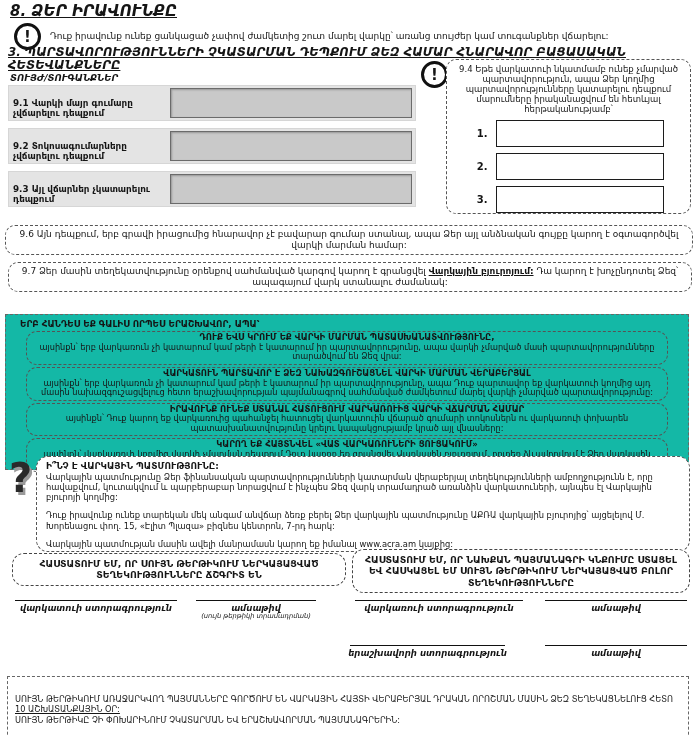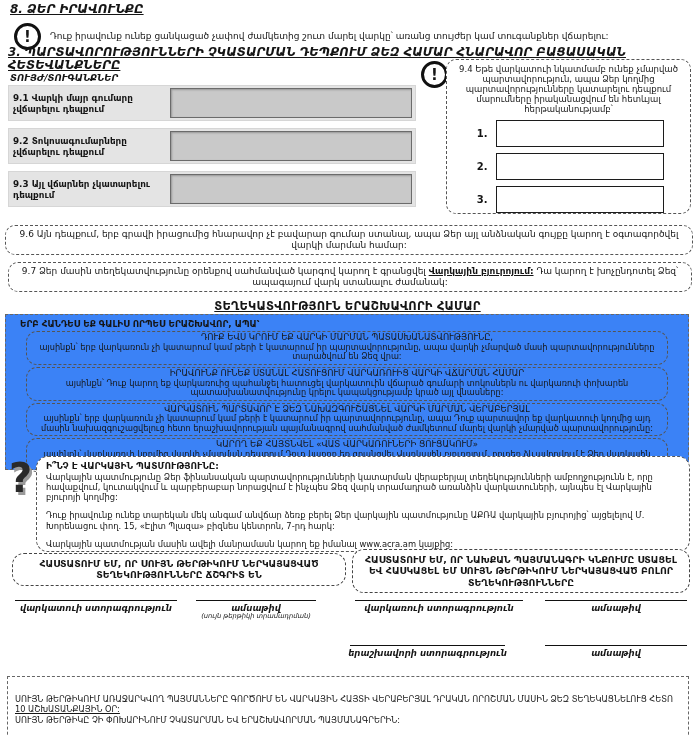--- a/index.html
+++ b/index.html
@@ -2,53 +2,53 @@
 <html><head>
 <meta charset="utf-8">
 <style>
   html,body{margin:0;padding:0;background:#fff;}
   #page{
     position:relative;width:695px;height:736px;background:#fff;
     font-family:"DejaVu Sans",sans-serif;color:#151515;overflow:hidden;
   }
   .abs{position:absolute;}
   
-  .sec-title{font-weight:bold;font-style:italic;text-decoration:underline;font-size:12px;}
+  .sec-title{font-weight:bold;font-style:italic;text-decoration:underline;font-size:15px;}
   .sec9-title{font-weight:bold;font-style:italic;text-decoration:underline;font-size:11.8px;line-height:1.08;}
   .warn-icon{
     width:21px;height:21px;border:3px solid #111;border-radius:50%;
     display:flex;align-items:center;justify-content:center;
     font-weight:bold;font-size:15px;flex:none;background:#fff;
   }
   .small-text{font-size:9px;line-height:1.15;}
   
   .pen-label{font-size:9px;font-weight:bold;font-style:italic;}
-  .pen-row{display:flex;align-items:center;background:#e4e4e4;margin-bottom:7px;border:1px solid #d6d6d6;}
+  .pen-row{display:flex;align-items:flex-end;background:#e4e4e4;margin-bottom:7px;border:1px solid #d6d6d6;}
   .pen-row .lbl{width:150px;font-size:8.8px;font-weight:bold;line-height:1.15;padding:3px 4px 2px 4px;}
   .pen-row input{
     flex:1;margin:2px 3px;height:26px;background:#c9c9c9;border:1px solid #6b6b6b;
     box-shadow:inset 1px 1px 2px rgba(0,0,0,.25);
   }
   
   .dash{border:1.5px dashed #555;}
   .round{border-radius:10px;}
   .box94{padding:4px 7px;font-size:8.5px;line-height:1.18;text-align:center;background:#fff;}
   .entry-row{display:flex;align-items:center;justify-content:center;gap:8px;margin-top:6px;}
   .entry-num{font-weight:bold;font-size:10px;width:14px;text-align:right;}
   .entry-row input{width:162px;height:23px;border:1.6px solid #1c1c1c;background:#fff;}
   .note-box{padding:3px 12px;font-size:9px;line-height:1.2;text-align:center;background:#fff;}
   .b{font-weight:bold;}
   .bu{font-weight:bold;text-decoration:underline;}
   .u{text-decoration:underline;}
   
   .center-head{font-weight:bold;font-size:11.5px;text-decoration:underline;text-align:center;letter-spacing:.2px;}
-  .guar-outer{border:1px dashed #666;padding:3px 10px 17px 10px;background:#3b82f6;}
+  .guar-outer{border:1px dashed #666;padding:3px 10px 17px 10px;background:#14b8a6;}
   .guar-intro{font-size:8.8px;font-weight:bold;margin:1px 0 2px 4px;}
   .guar-box{border:1px dashed #555;border-radius:11px;margin:2px 10px;padding:1px 10px 2px 10px;text-align:center;}
-  .guar-box .gh{font-weight:normal;font-size:8.5px;line-height:1.15;}
+  .guar-box .gh{font-weight:bold;font-size:8.5px;line-height:1.15;}
   .guar-box .gb{font-size:8.2px;line-height:1.16;}
   
   .q-icon{font-size:40px;font-weight:bold;color:#2a2a2a;text-shadow:2.5px 2.5px 0 #9a9a9a;line-height:1;}
   .ch-box{border:1px dashed #555;border-radius:12px;padding:4px 9px;font-size:8.35px;line-height:1.22;background:#fff;}
   .ch-box .chh{font-weight:bold;font-size:9px;}
   .ch-box p{margin:0 0 8px 0;}
   .ch-box p:last-child{margin:0;}
   
   .confirm{border:1.5px dashed #444;border-radius:12px;font-weight:bold;text-align:center;
            font-size:9.4px;line-height:1.22;padding:4px 10px;background:#fff;}
@@ -106,34 +106,33 @@
     </div>
   </div>
 
   <div class="abs dash round note-box" style="top:225px;left:5px;width:662px;">
     <span>9.6 Այն դեպքում, երբ գրավի իրացումից հնարավոր չէ բավարար գումար ստանալ, ապա Ձեր այլ անձնական գույքը կարող է օգտագործվել վարկի մարման համար:</span>
   </div>
   <div class="abs dash round note-box" style="top:262px;left:8px;width:658px;">
     <span>9.7 Ձեր մասին տեղեկատվությունը օրենքով սահմանված կարգով կարող է գրանցվել </span><span class="bu">Վարկային բյուրոյում:</span><span> Դա կարող է խոչընդոտել Ձեզ՝ ապագայում վարկ ստանալու ժամանակ:</span>
   </div>
 
-  <div class="abs center-head" style="top:299px;left:0;width:695px;">ՏԵՂԵԿԱՏՎՈՒԹՅՈՒՆ ԵՐԱՇԽԱՎՈՐԻ ՀԱՄԱՐ</div>
   <div class="abs guar-outer" style="top:314px;left:5px;width:662px;height:134px;">
     <div class="guar-intro">ԵՐԲ ՀԱՆԴԵՍ ԵՔ ԳԱԼԻՍ ՈՐՊԵՍ ԵՐԱՇԽԱՎՈՐ, ԱՊԱ՝</div>
     <div class="guar-box">
       <div class="gh">ԴՈՒՔ ԵՎՍ ԿՐՈՒՄ ԵՔ ՎԱՐԿԻ ՄԱՐՄԱՆ ՊԱՏԱՍԽԱՆԱՏՎՈՒԹՅՈՒՆԸ,</div>
       <div class="gb">այսինքն՝ երբ վարկառուն չի կատարում կամ թերի է կատարում իր պարտավորությունը, ապա վարկի չմարված մասի պարտավորությունները տարածվում են Ձեզ վրա:</div>
     </div>
     <div class="guar-box">
+      <div class="gh">ՎԱՐԿԱՏՈՒՆ ՊԱՐՏԱՎՈՐ Է ՁԵԶ ՆԱԽԱԶԳՈՒՇԱՑՆԵԼ ՎԱՐԿԻ ՄԱՐՄԱՆ ՎԵՐԱԲԵՐՅԱԼ</div>
+      <div class="gb">այսինքն՝ երբ վարկառուն չի կատարում կամ թերի է կատարում իր պարտավորությունը, ապա Դուք պարտավոր եք վարկատուի կողմից այդ մասին նախազգուշացվելուց հետո երաշխավորության պայմանագրով սահմանված ժամկետում մարել վարկի չմարված պարտավորությունը:</div>
+    </div>
+    <div class="guar-box">
       <div class="gh">ԻՐԱՎՈՒՆՔ ՈՒՆԵՔ ՍՏԱՆԱԼ ՀԱՏՈՒՑՈՒՄ ՎԱՐԿԱՌՈՒԻՑ ՎԱՐԿԻ ՎՃԱՐՄԱՆ ՀԱՄԱՐ</div>
       <div class="gb">այսինքն՝ Դուք կարող եք վարկառուից պահանջել հատուցել վարկատուին վճարած գումարի տոկոսներն ու վարկառուի փոխարեն պատասխանատվությունը կրելու կապակցությամբ կրած այլ վնասները:</div>
-    </div>
-    <div class="guar-box">
-      <div class="gh">ՎԱՐԿԱՏՈՒՆ ՊԱՐՏԱՎՈՐ Է ՁԵԶ ՆԱԽԱԶԳՈՒՇԱՑՆԵԼ ՎԱՐԿԻ ՄԱՐՄԱՆ ՎԵՐԱԲԵՐՅԱԼ</div>
-      <div class="gb">այսինքն՝ երբ վարկառուն չի կատարում կամ թերի է կատարում իր պարտավորությունը, ապա Դուք պարտավոր եք վարկատուի կողմից այդ մասին նախազգուշացվելուց հետո երաշխավորության պայմանագրով սահմանված ժամկետում մարել վարկի չմարված պարտավորությունը:</div>
     </div>
     <div class="guar-box">
       <div class="gh">ԿԱՐՈՂ ԵՔ ՀԱՅՏՆՎԵԼ «ՎԱՏ ՎԱՐԿԱՌՈՒՆԵՐԻ ՑՈՒՑԱԿՈՒՄ»</div>
       <div class="gb">այսինքն՝ վարկառուի կողմից վարկի չմարման դեպքում Դուք կարող եք գրանցվել Վարկային բյուրոյում, որտեղ ձևավորվում է Ձեր վարկային պատմությունը: Դա կարող է խոչընդոտել Ձեզ՝ ապագայում վարկ ստանալու ժամանակ:</div>
     </div>
   </div>
 
   <span class="abs q-icon" style="top:458px;left:9px;">?</span>
   <div class="abs ch-box" style="top:456px;left:36px;width:634px;height:86px;">
     <p><span class="chh">Ի՞ՆՉ Է ՎԱՐԿԱՅԻՆ ՊԱՏՄՈՒԹՅՈՒՆԸ:</span><br>

